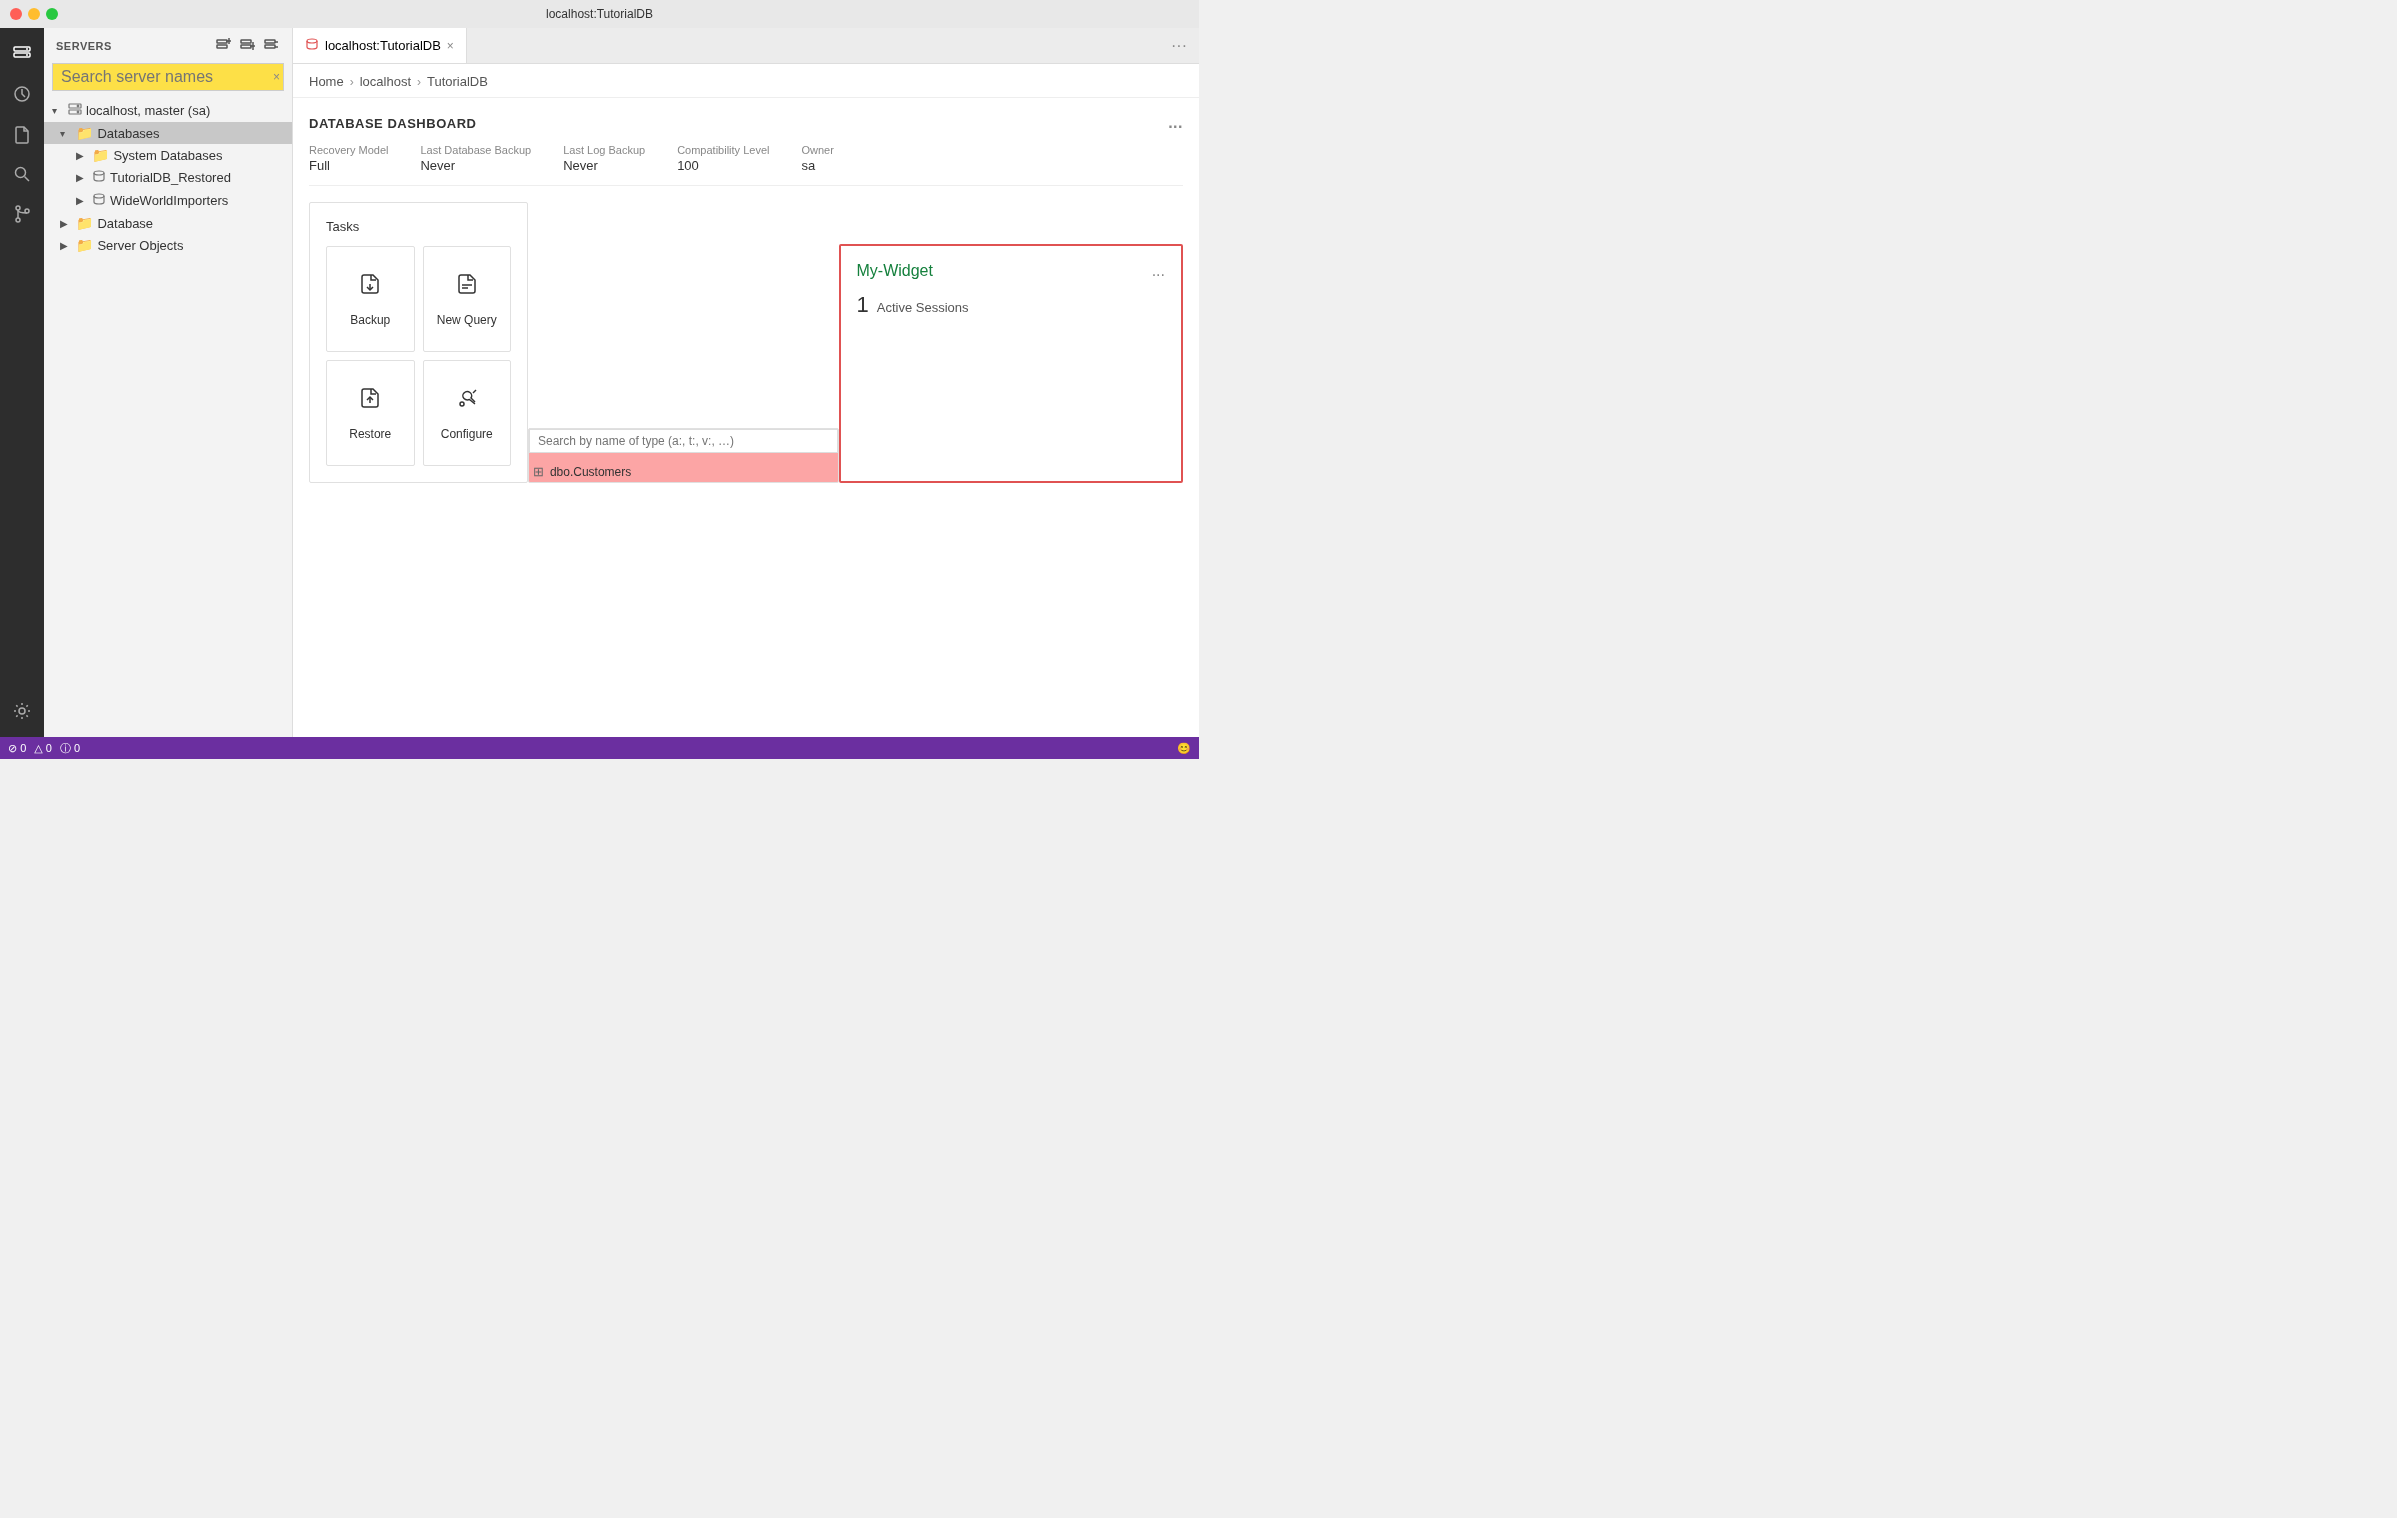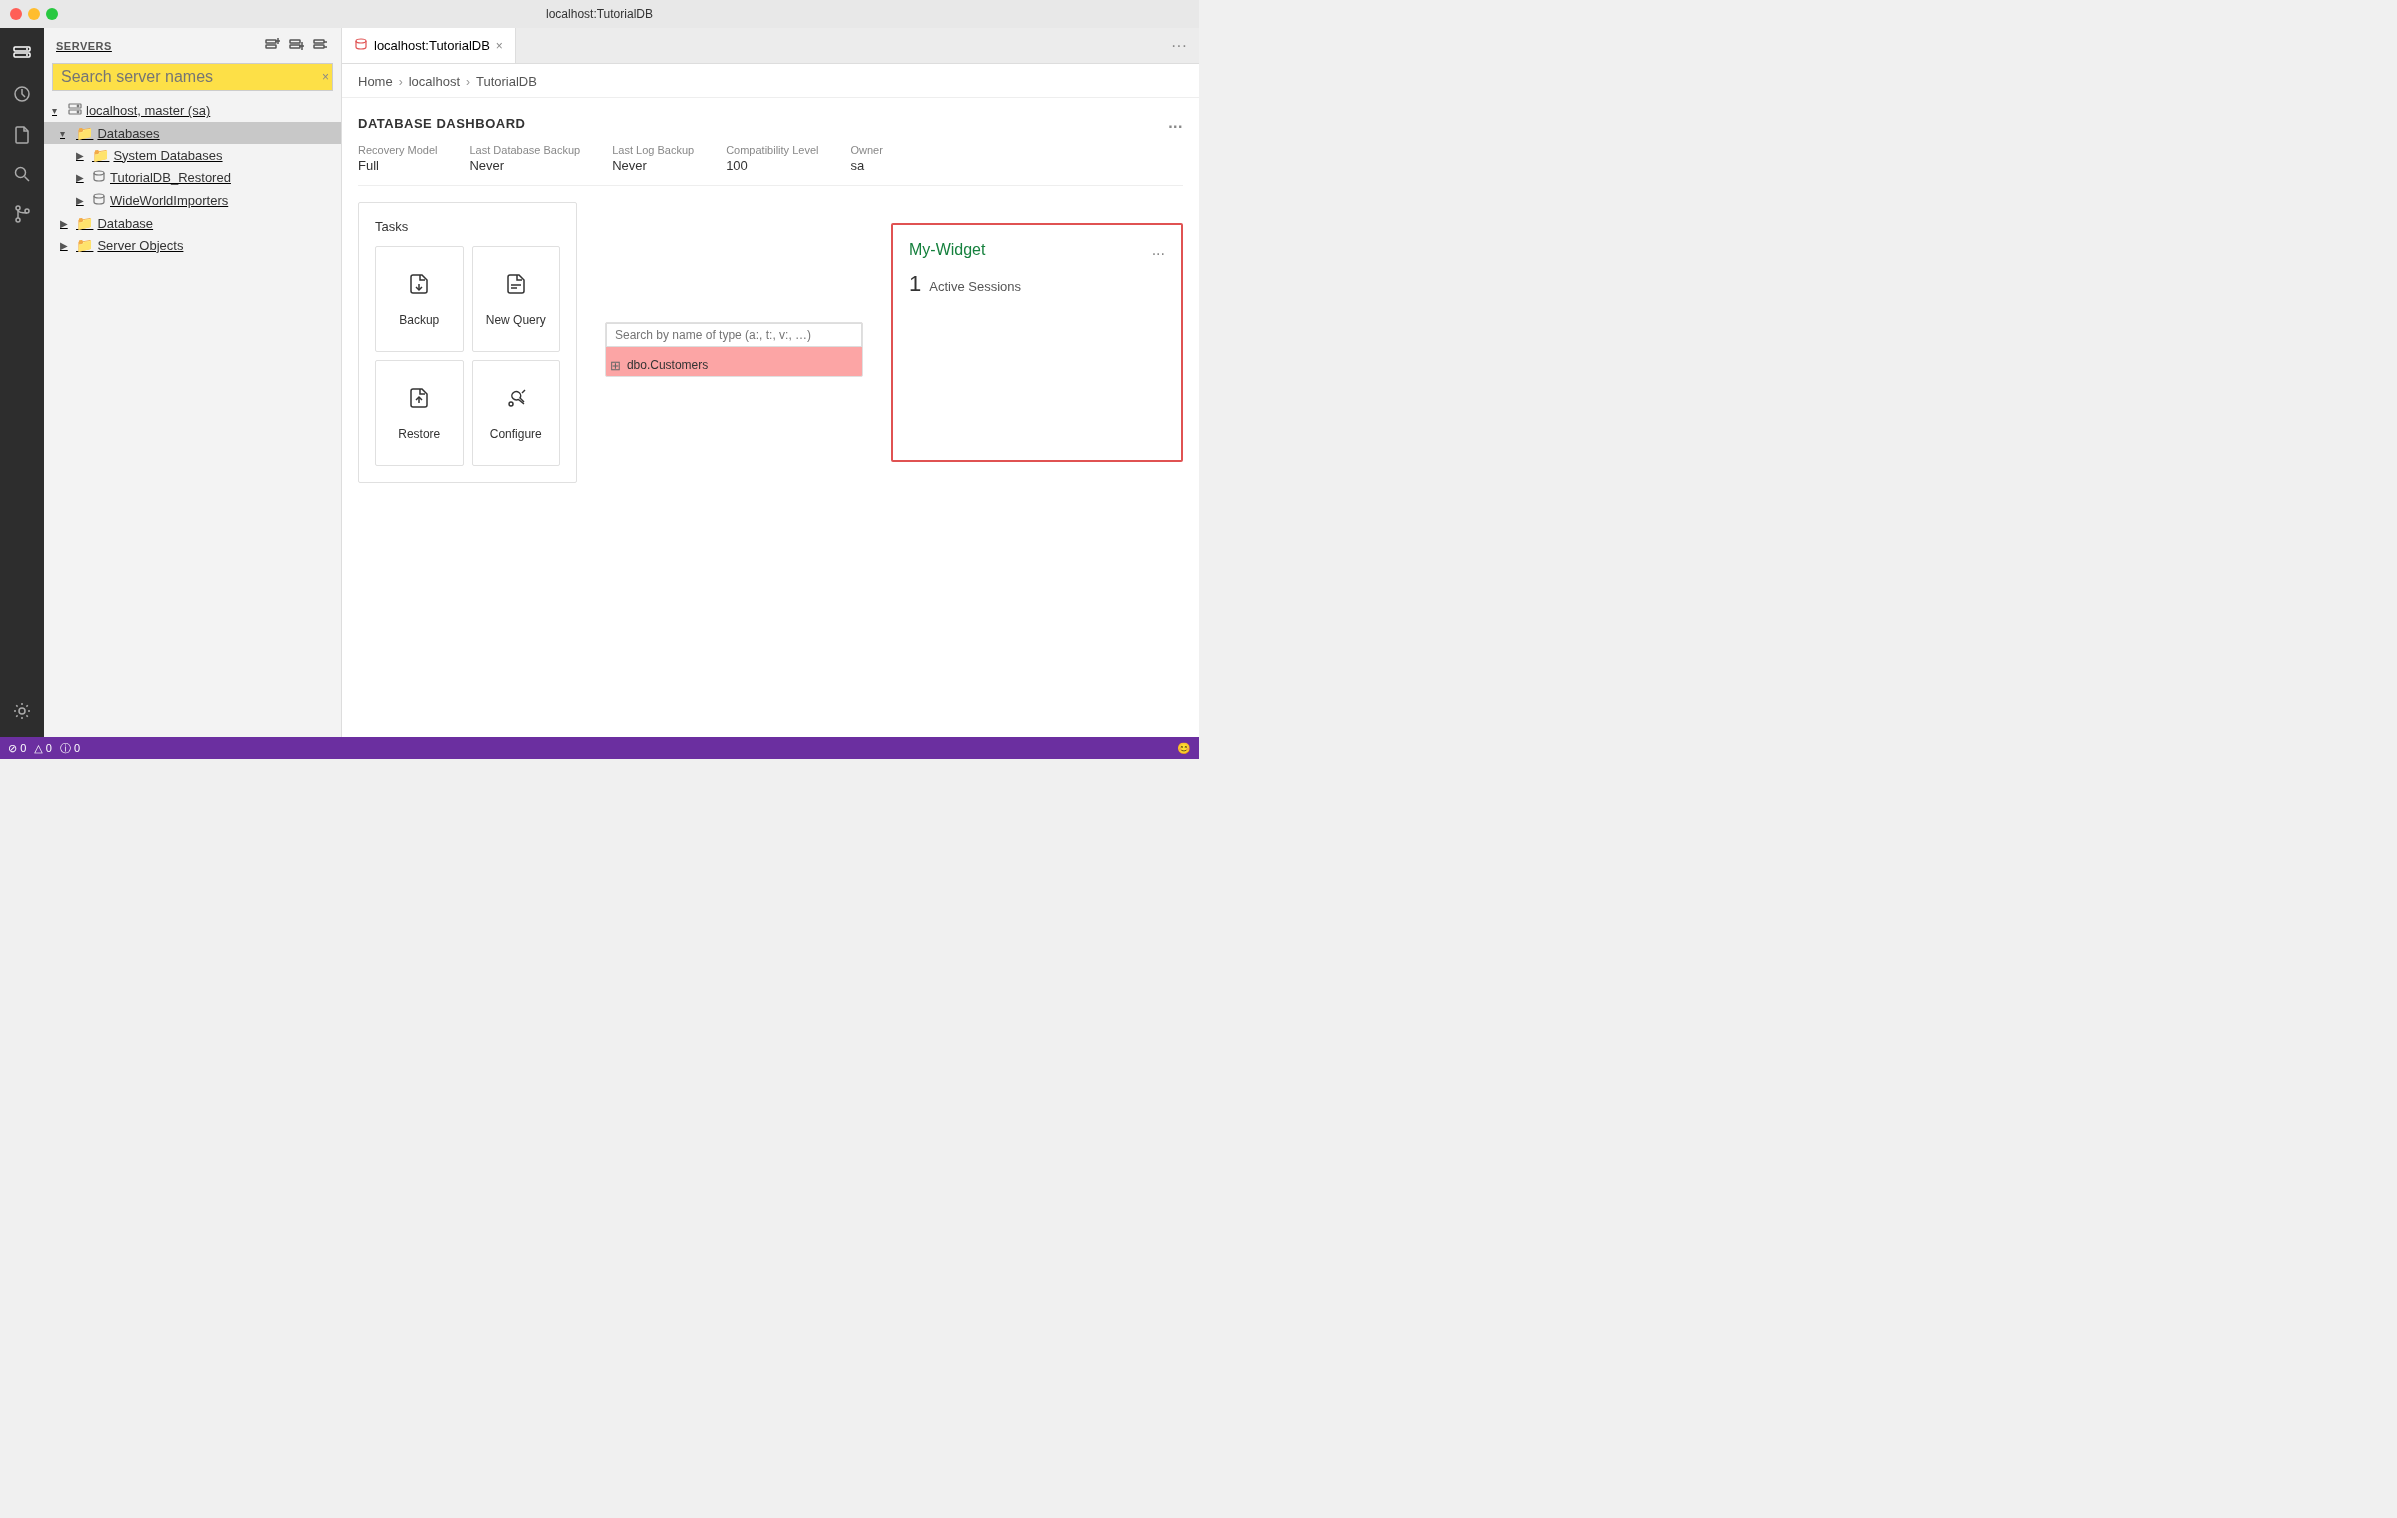--- a/index.html
+++ b/index.html
@@ -42,27 +42,26 @@
       cursor: pointer;
       border-radius: 4px;
       margin-bottom: 4px;
       font-size: 18px;
     }
     .activity-icon.active { color: #fff; }
     .activity-bar-bottom { margin-top: auto; margin-bottom: 8px; }
 
     
     .sidebar {
-      width: 298px;
+      width: 249px;
       background: #f3f3f3;
       border-right: 1px solid #ddd;
       display: flex;
       flex-direction: column;
       flex-shrink: 0;
-      text-decoration: underline;
     }
     .sidebar-header {
       padding: 8px 12px;
       font-size: 11px;
       font-weight: 600;
       color: #555;
       letter-spacing: 0.5px;
       display: flex;
       align-items: center;
       justify-content: space-between;
@@ -170,21 +169,21 @@
       gap: 32px;
       margin-bottom: 16px;
       padding-bottom: 12px;
       border-bottom: 1px solid #eee;
     }
     .db-info-item { display: flex; flex-direction: column; gap: 2px; }
     .db-info-label { font-size: 11px; color: #888; }
     .db-info-value { font-size: 13px; color: #333; font-weight: 500; }
 
     
-    .widgets-row { display: flex; gap: 28px; align-items: center; }
+    .widgets-row { display: flex; gap: 0; align-items: flex-end; }
 
     
     .tasks-widget {
       background: #fff;
       border: 1px solid #e0e0e0;
       border-radius: 2px;
       padding: 16px;
       min-width: 219px;
     }
     .tasks-title { font-size: 13px; font-weight: 500; color: #333; margin-bottom: 12px; }

